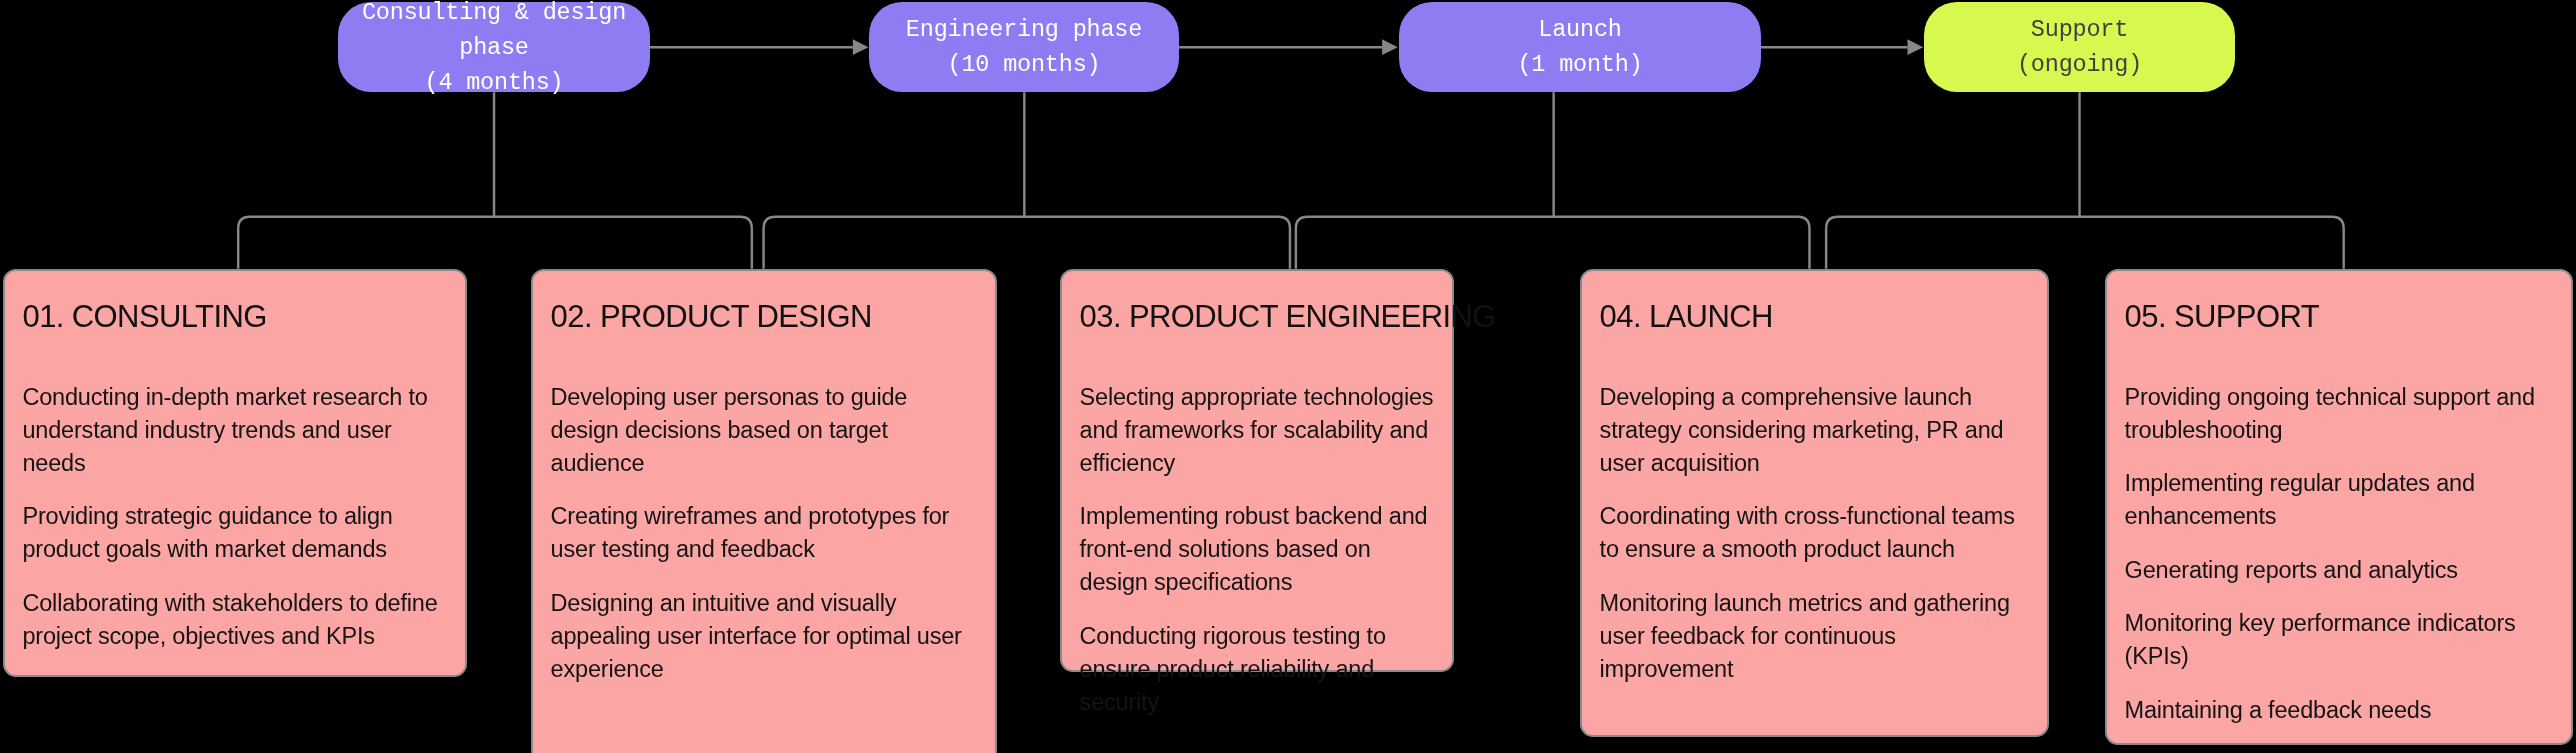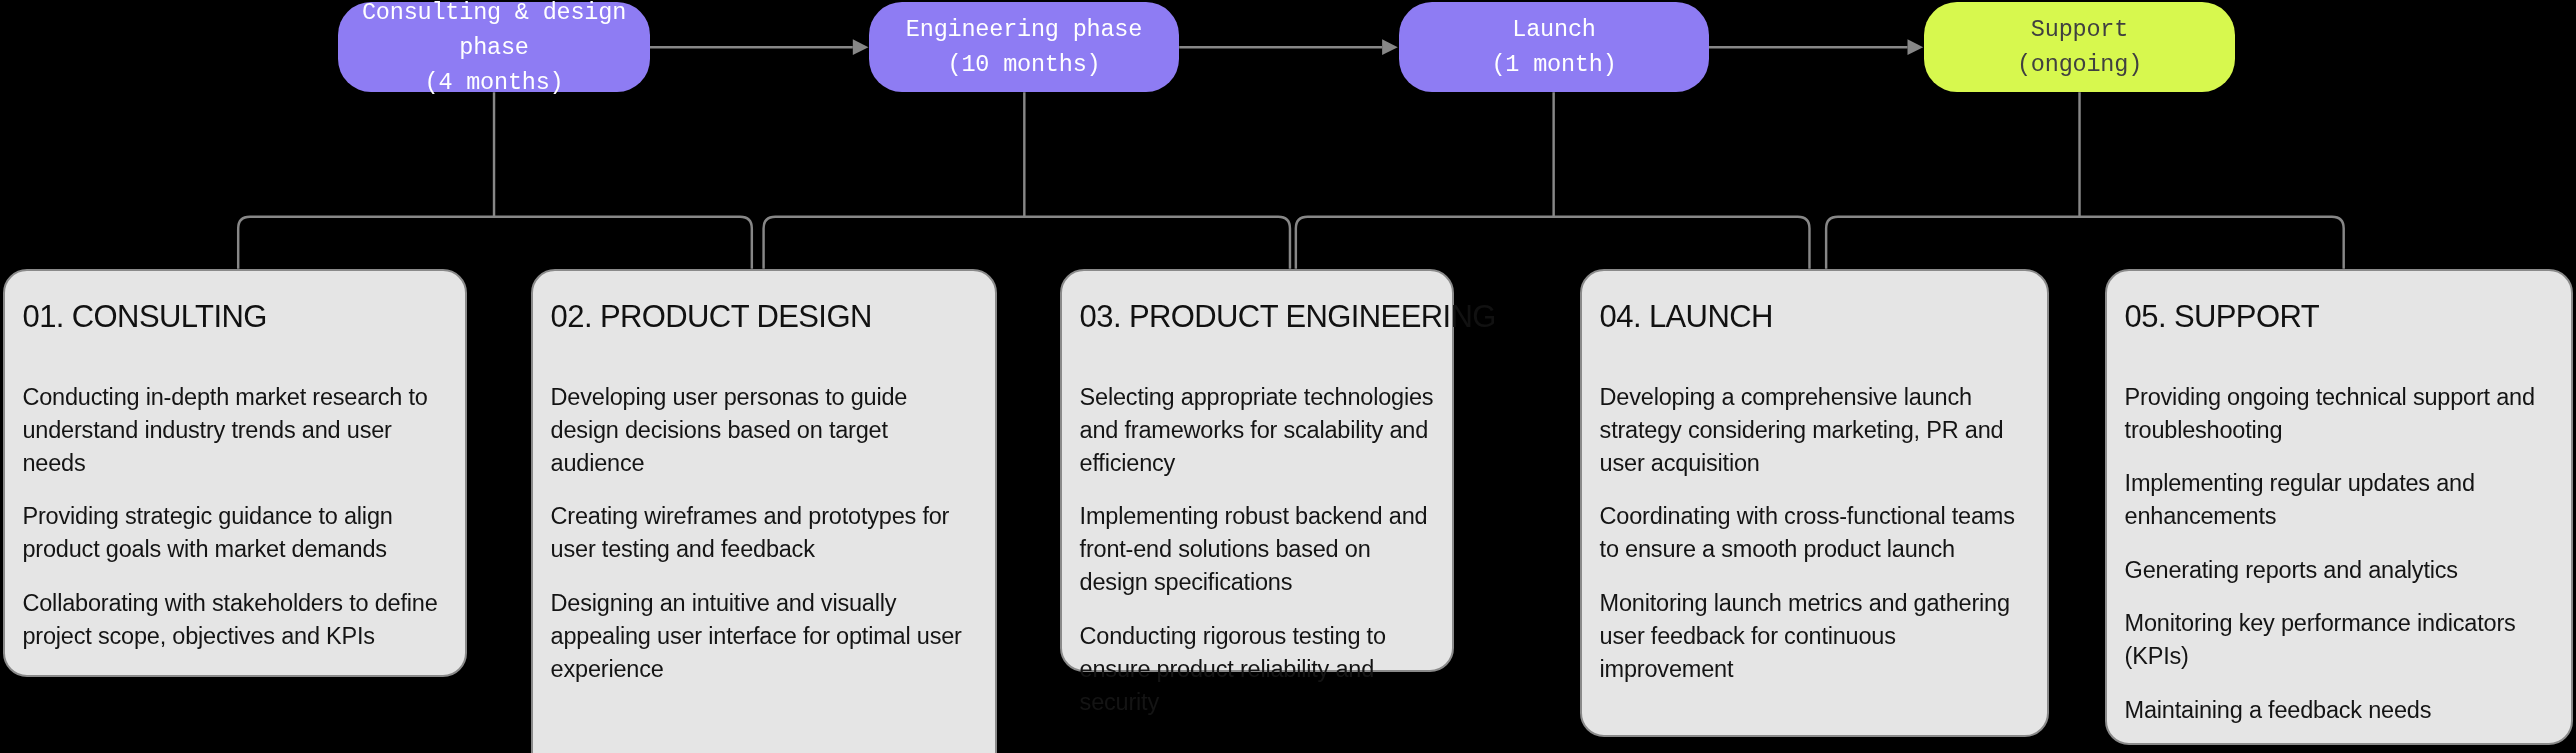--- a/index.html
+++ b/index.html
@@ -36,23 +36,23 @@
     font-weight: 500;
     letter-spacing: -0.2px;
     font-family: Liberation Mono, monospace;
   }
   .pill.purple { background: #8E7CF3; color: #FFFFFF; }
   .pill.lime   { background: #D7F84E; color: #404040; }
   .card {
     position: absolute;
     top: 269px;
     box-sizing: border-box;
-    background: #e5e5e5;
+    background: #fca5a5;
     border: 2.5px solid #8A8A8A;
-    border-radius: 24px;
+    border-radius: 13px;
     padding: 25.5px 17.6px 17.6px 17.6px;
     color: #141414;
   }
   .card-title {
     margin: 0 0 45px 0;
     font-size: 31px;
     line-height: 39px;
     font-weight: 500;
     letter-spacing: -0.6px;
     white-space: nowrap;
@@ -96,21 +96,21 @@
   </svg>
 
   <div class="pill purple" style="left:338px;width:312px">
     <span>Consulting &amp; design phase</span>
     <span>(4 months)</span>
   </div>
   <div class="pill purple" style="left:869px;width:310px">
     <span>Engineering phase</span>
     <span>(10 months)</span>
   </div>
-  <div class="pill purple" style="left:1399px;width:310px">
+  <div class="pill purple" style="left:1399px;width:362px">
     <span>Launch</span>
     <span>(1 month)</span>
   </div>
   <div class="pill lime" style="left:1924px;width:311px">
     <span>Support</span>
     <span>(ongoing)</span>
   </div>
 
   <section class="card" style="left:2.9px;width:464px;height:408px">
     <h2 class="card-title">01. CONSULTING</h2>

